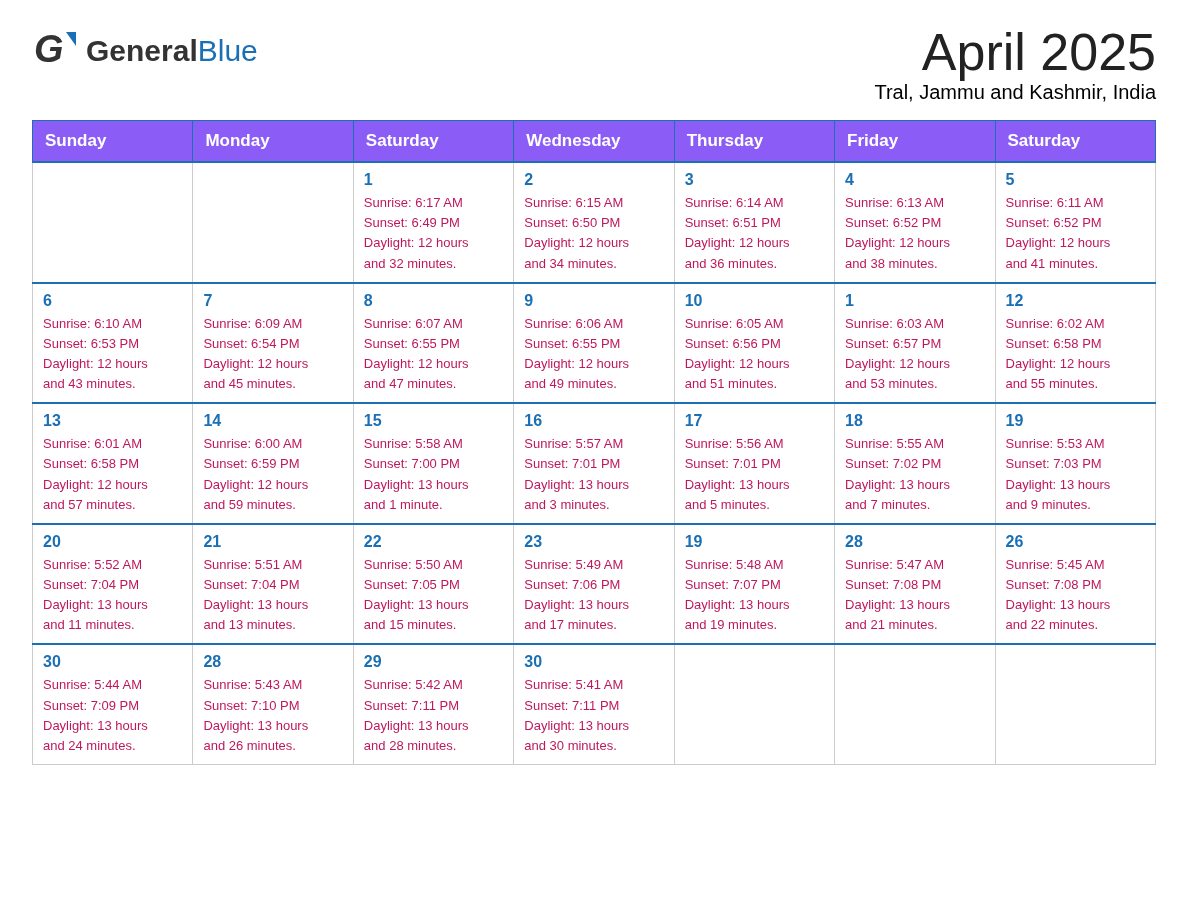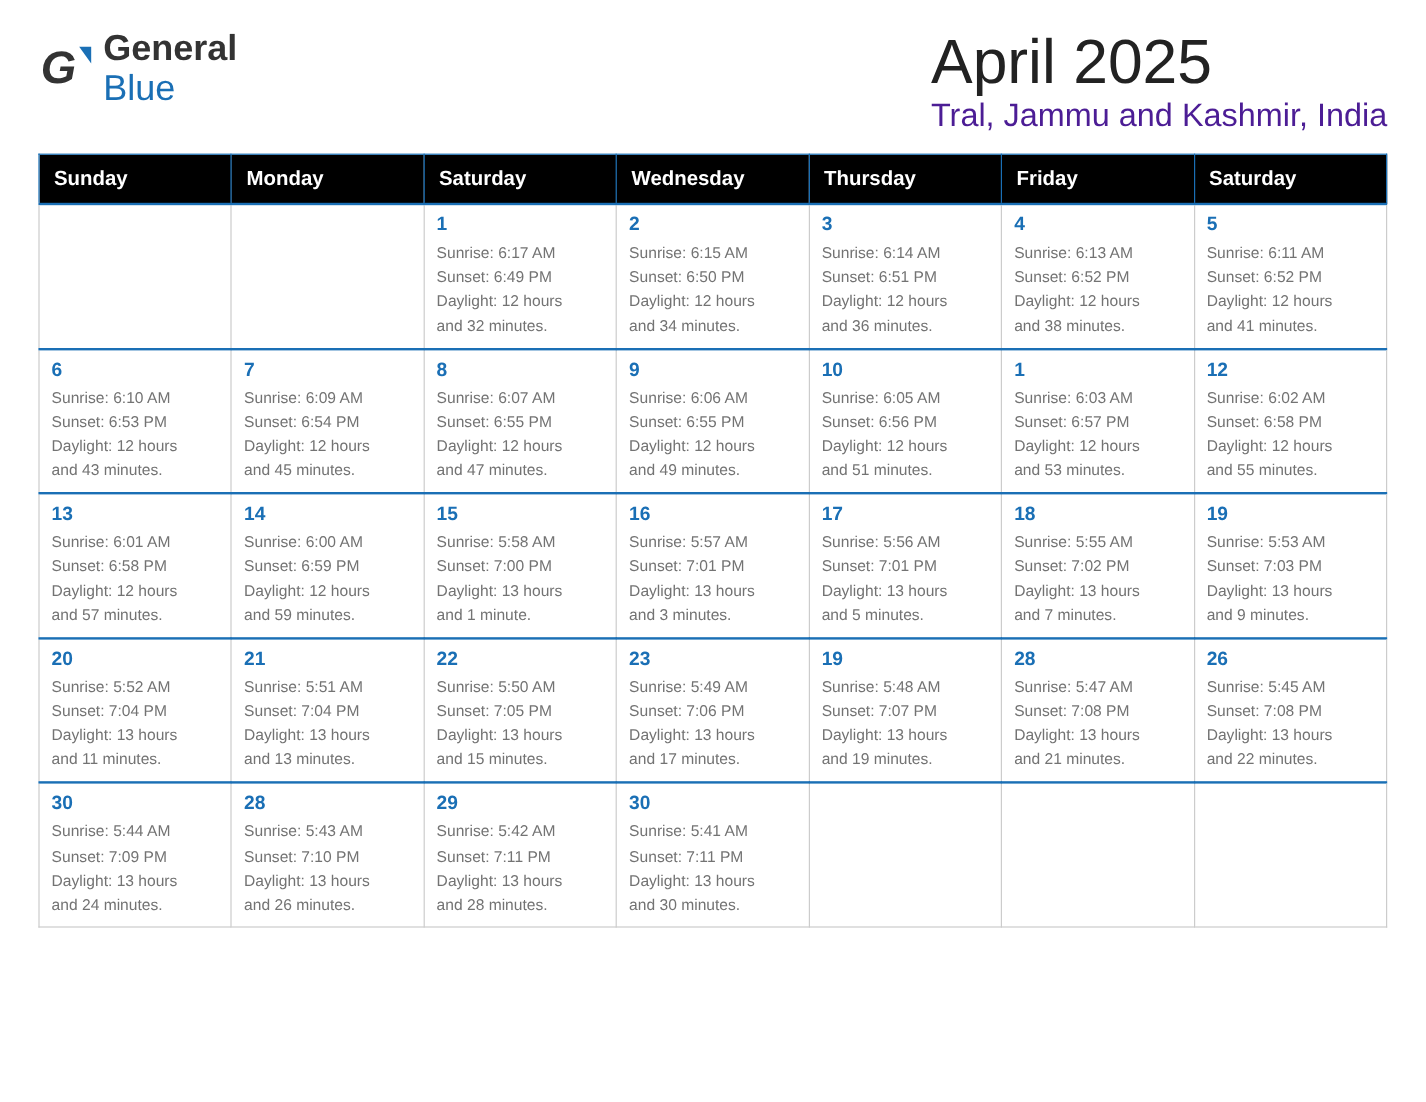--- a/index.html
+++ b/index.html
@@ -15,40 +15,40 @@
       justify-content: space-between;
       align-items: flex-start;
       margin-bottom: 16px;
     }
     .logo {
       display: flex;
       flex-direction: column;
       align-items: flex-start;
     }
     .title-block {
-      text-align: left;
+      text-align: right;
     }
     .title-block h1 {
       font-size: 52px;
       font-weight: normal;
       color: #222;
       line-height: 1.1;
     }
     .title-block h2 {
-      font-size: 27px;
+      font-size: 20px;
       font-weight: normal;
-      color: #4c1d95;
+      color: #000000;
     }
     .calendar {
       width: 100%;
       border-collapse: collapse;
       border: 1px solid #aaa;
     }
     .calendar thead tr th {
-      background-color: #000000;
+      background-color: #8b5cf6;
       color: #fff;
       font-size: 17px;
       font-weight: bold;
       padding: 10px 12px;
       text-align: left;
       border: 1px solid #1a6fb5;
     }
     .calendar tbody tr td {
       vertical-align: top;
       padding: 8px 10px;
@@ -60,21 +60,21 @@
     }
     .calendar tbody tr td .day-num {
       font-size: 16px;
       font-weight: bold;
       color: #1a6fb5;
       display: block;
       margin-bottom: 4px;
     }
     .calendar tbody tr td .day-info {
       font-size: 13px;
-      color: #737373;
+      color: #be185d;
       line-height: 1.55;
     }
     .calendar tbody tr {
       border-top: 2px solid #1a6fb5;
     }
     .calendar tbody tr td:first-child {
       border-left: 1px solid #ccc;
     }
     .empty-cell {
       background: #fff;
@@ -85,21 +85,21 @@
 
 <div class="header">
   <div class="logo">
     <div style="display:flex;align-items:center;">
       <svg width="52" height="52" viewBox="0 0 52 52">
 
         <text x="2" y="38" font-family="Arial" font-size="38" font-weight="bold" fill="#333" font-style="italic">G</text>
 
         <polygon points="34,8 44,8 44,22" fill="#1a6fb5"></polygon>
       </svg>
-      <div style="display:flex;flex-direction:column;margin-left:2px;">
+      <div style="display:flex;margin-left:2px;">
         <span style="font-size:30px;font-weight:bold;color:#333;line-height:1.1;">General</span>
         <span style="font-size:30px;font-weight:normal;color:#1a6fb5;line-height:1.1;">Blue</span>
       </div>
     </div>
   </div>
   <div class="title-block">
     <h1>April 2025</h1>
     <h2>Tral, Jammu and Kashmir, India</h2>
   </div>
 </div>

